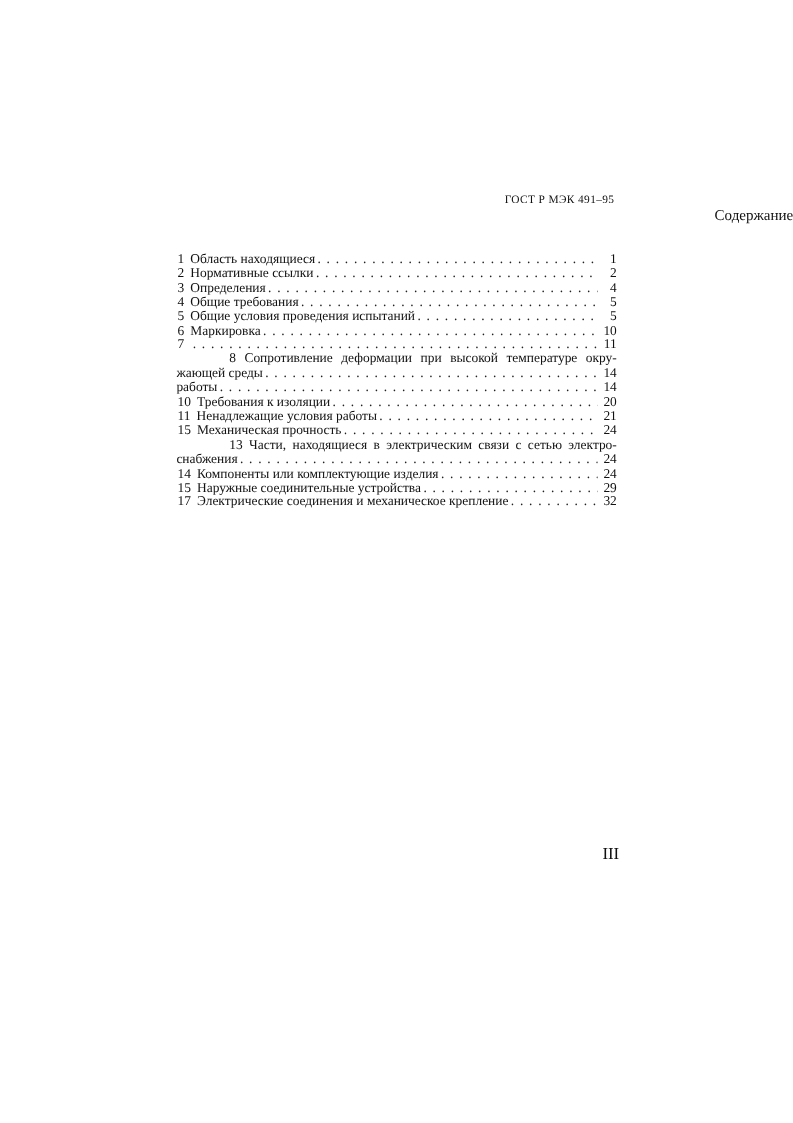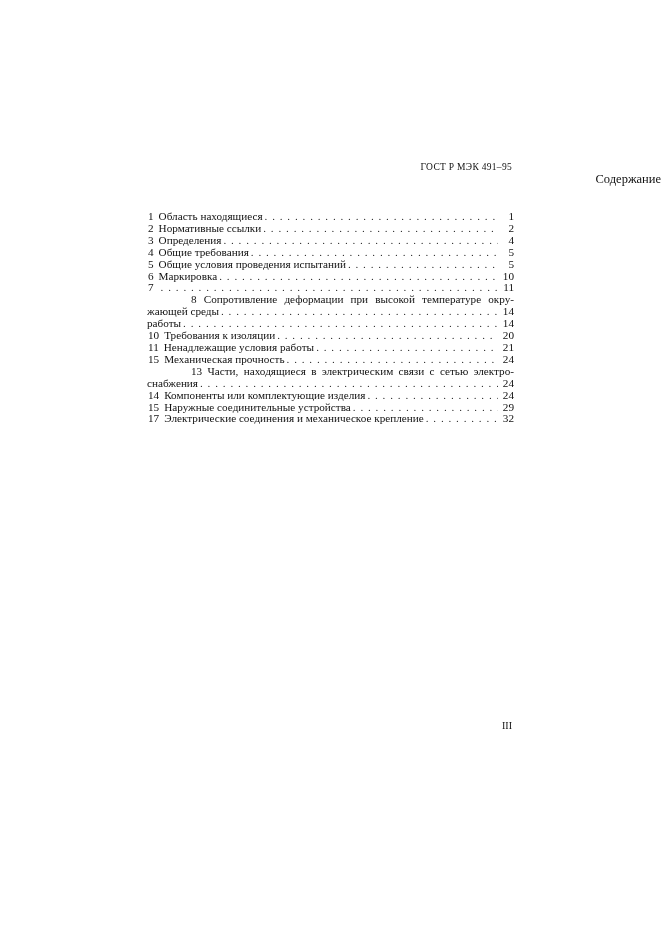--- a/index.html
+++ b/index.html
@@ -13,21 +13,21 @@
          line-height: 11.9px; }
   .entry { position: relative; }
   .line { display: flex; align-items: baseline; white-space: nowrap; overflow: hidden; }
   .line .num { margin-left: 1px; margin-right: 5px; }
   .line .txt { flex: 0 0 auto; }
   .line .dots { flex: 1 1 auto; overflow: hidden; margin: 0 2px;
                 letter-spacing: 4px; color: #222; }
   .line .dots::before { content: ". . . . . . . . . . . . . . . . . . . . . . . . . . . . . . . . . . . . . . . . . . . . . . . . . . . . . . . . . . . . . . . . . . . . . . . . . . . . . . . . . . . . . . . . . . ."; letter-spacing: 0; word-spacing: 2px; }
   .line .pg { flex: 0 0 auto; text-align: right; min-width: 14px; }
   .first { text-align: justify; text-align-last: justify; white-space: nowrap; padding-left: 44px; }
-  .page-num { position: absolute; top: 705px; left: 502px; font-size: 10px; margin-top: 15px; }
+  .page-num { position: absolute; top: 705px; left: 502px; font-size: 14px; }
 </style>
 </head>
 <body>
 
 <div class="header-code">ГОСТ Р МЭК 491–95</div>
 <div class="toc-title">Содержание</div>
 
 <div class="toc">
 
   <div class="entry">

